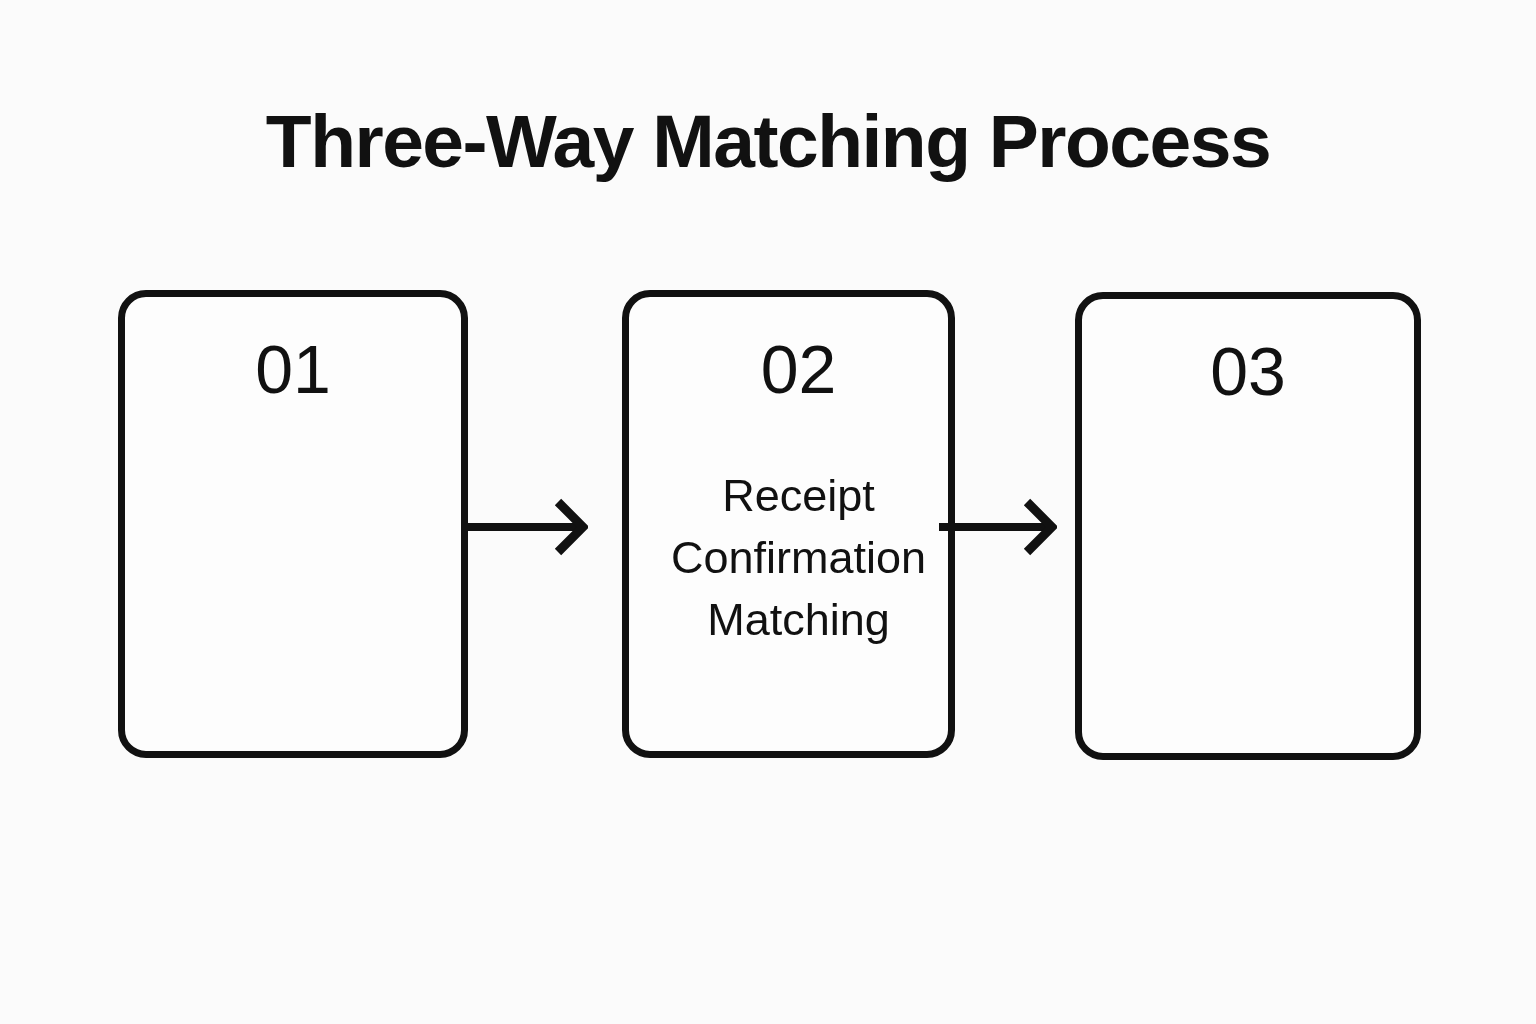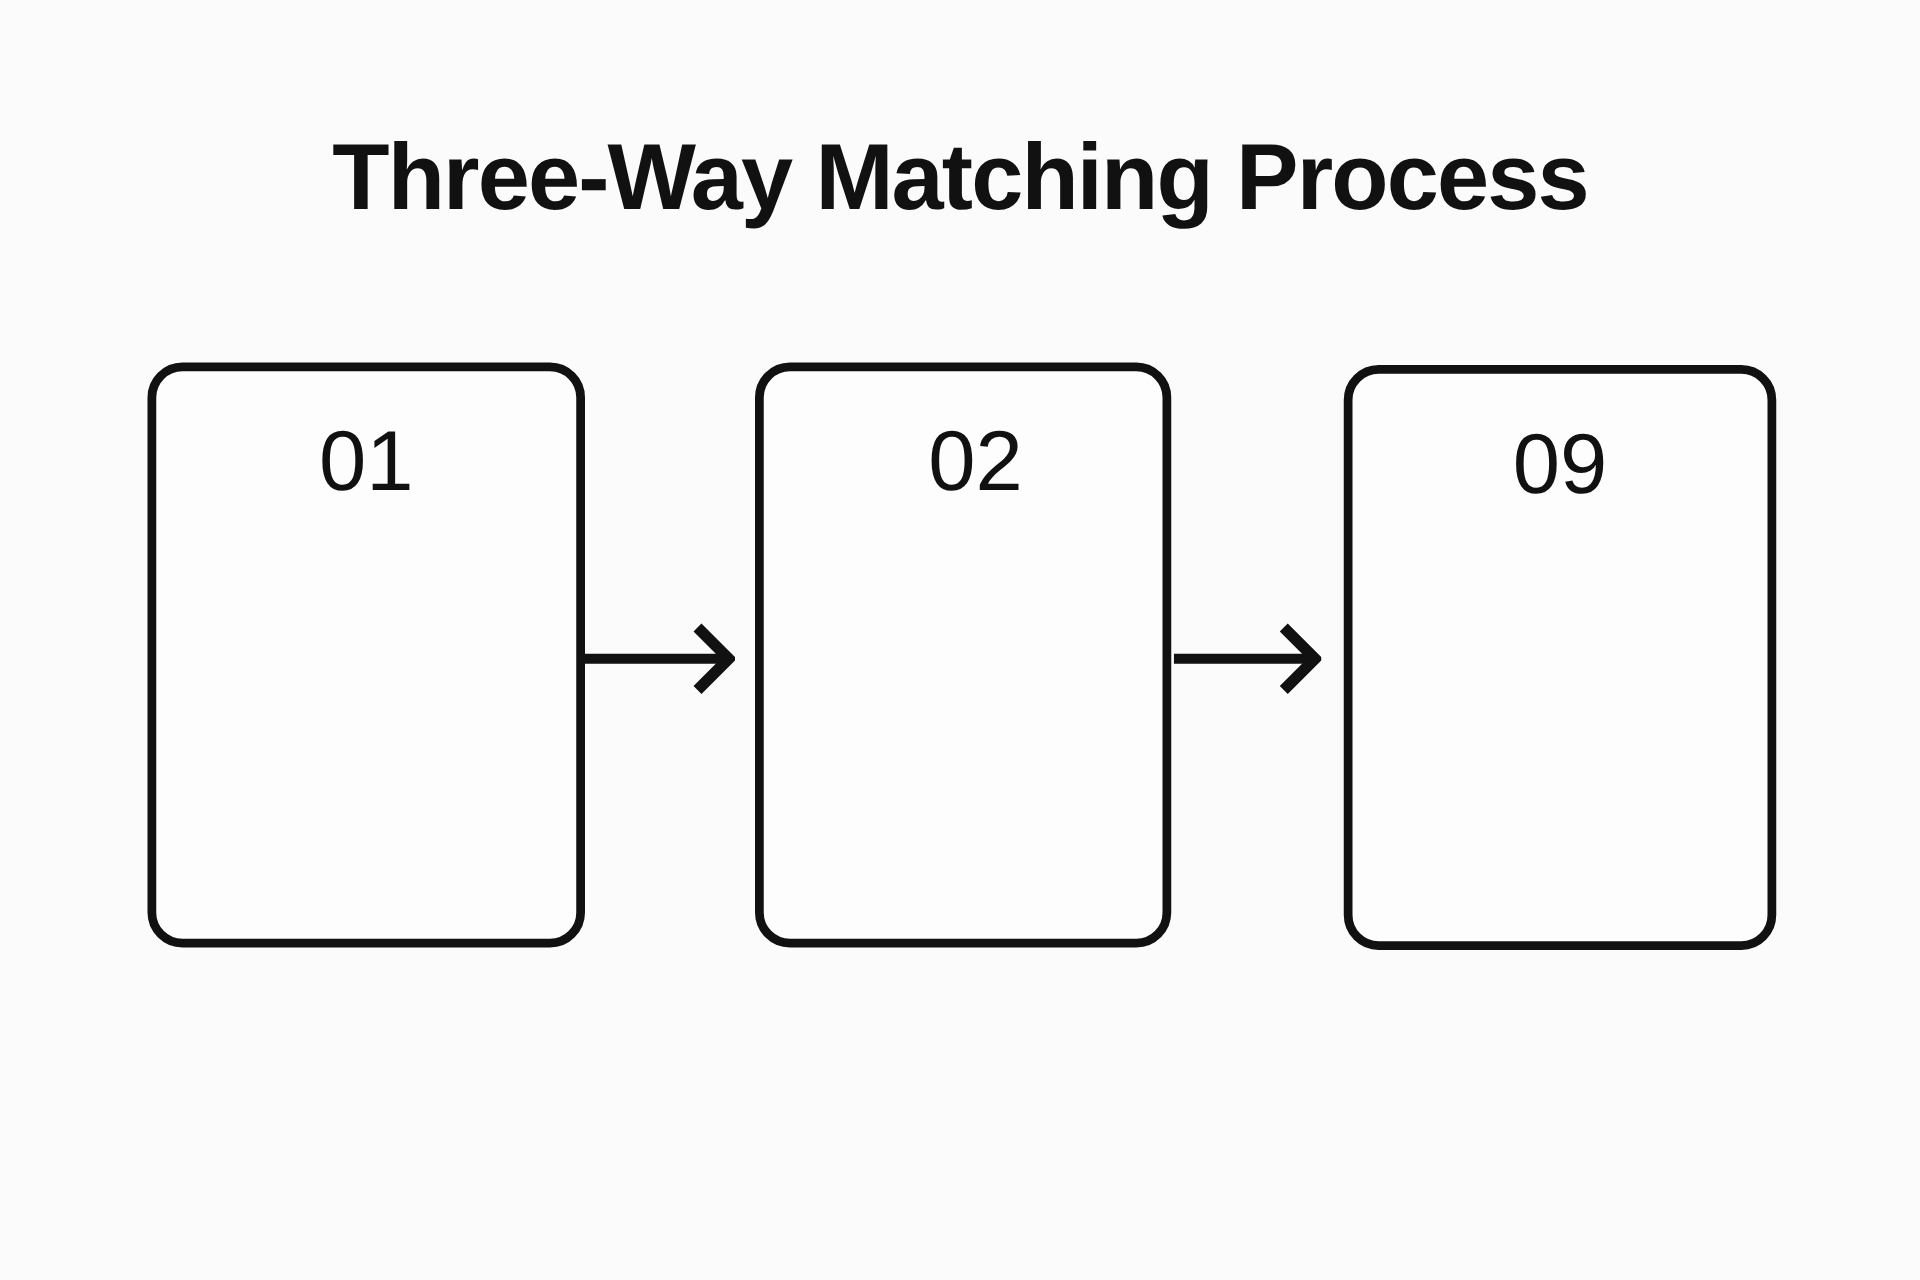--- a/index.html
+++ b/index.html
@@ -33,21 +33,21 @@
     position:absolute;
     box-sizing:border-box;
     border:7px solid var(--ink);
     border-radius:28px;
     background:var(--card-bg);
     display:flex;
     flex-direction:column;
     align-items:center;
   }
   .card-1{left:118px;top:290px;width:350px;height:468px;}
-  .card-2{left:604px;top:290px;width:333px;height:468px;padding-left:20px;}
+  .card-2{left:622px;top:290px;width:333px;height:468px;padding-left:20px;}
   .card-3{left:1075px;top:292px;width:346px;height:468px;}
   .step-number{
     margin-top:38px;
     font-size:68px;
     font-weight:normal;
     line-height:1;
     color:var(--ink);
   }
   .card-body{
     flex:1;
@@ -85,26 +85,31 @@
 
   <div class="arrow arrow-1">
     <svg width="122" height="80" viewBox="0 0 122 80" fill="none" xmlns="http://www.w3.org/2000/svg">
       <path d="M0 40 H 112" stroke="#111111" stroke-width="8"></path>
       <path d="M92 15 L 117 40 L 92 65" stroke="#111111" stroke-width="9" fill="none"></path>
     </svg>
   </div>
 
   <section class="card card-2">
     <div class="step-number">02</div>
+    <div class="card-body">
+      <div class="step-label">Receipt
+Confirmation
+Matching</div>
+    </div>
   </section>
 
   <div class="arrow arrow-2">
     <svg width="118" height="80" viewBox="0 0 118 80" fill="none" xmlns="http://www.w3.org/2000/svg">
       <path d="M0 40 H 108" stroke="#111111" stroke-width="8"></path>
       <path d="M88 15 L 113 40 L 88 65" stroke="#111111" stroke-width="9" fill="none"></path>
     </svg>
   </div>
 
   <section class="card card-3">
-    <div class="step-number">09</div>
+    <div class="step-number">03</div>
   </section>
 
 </div>
 
 </body></html>

